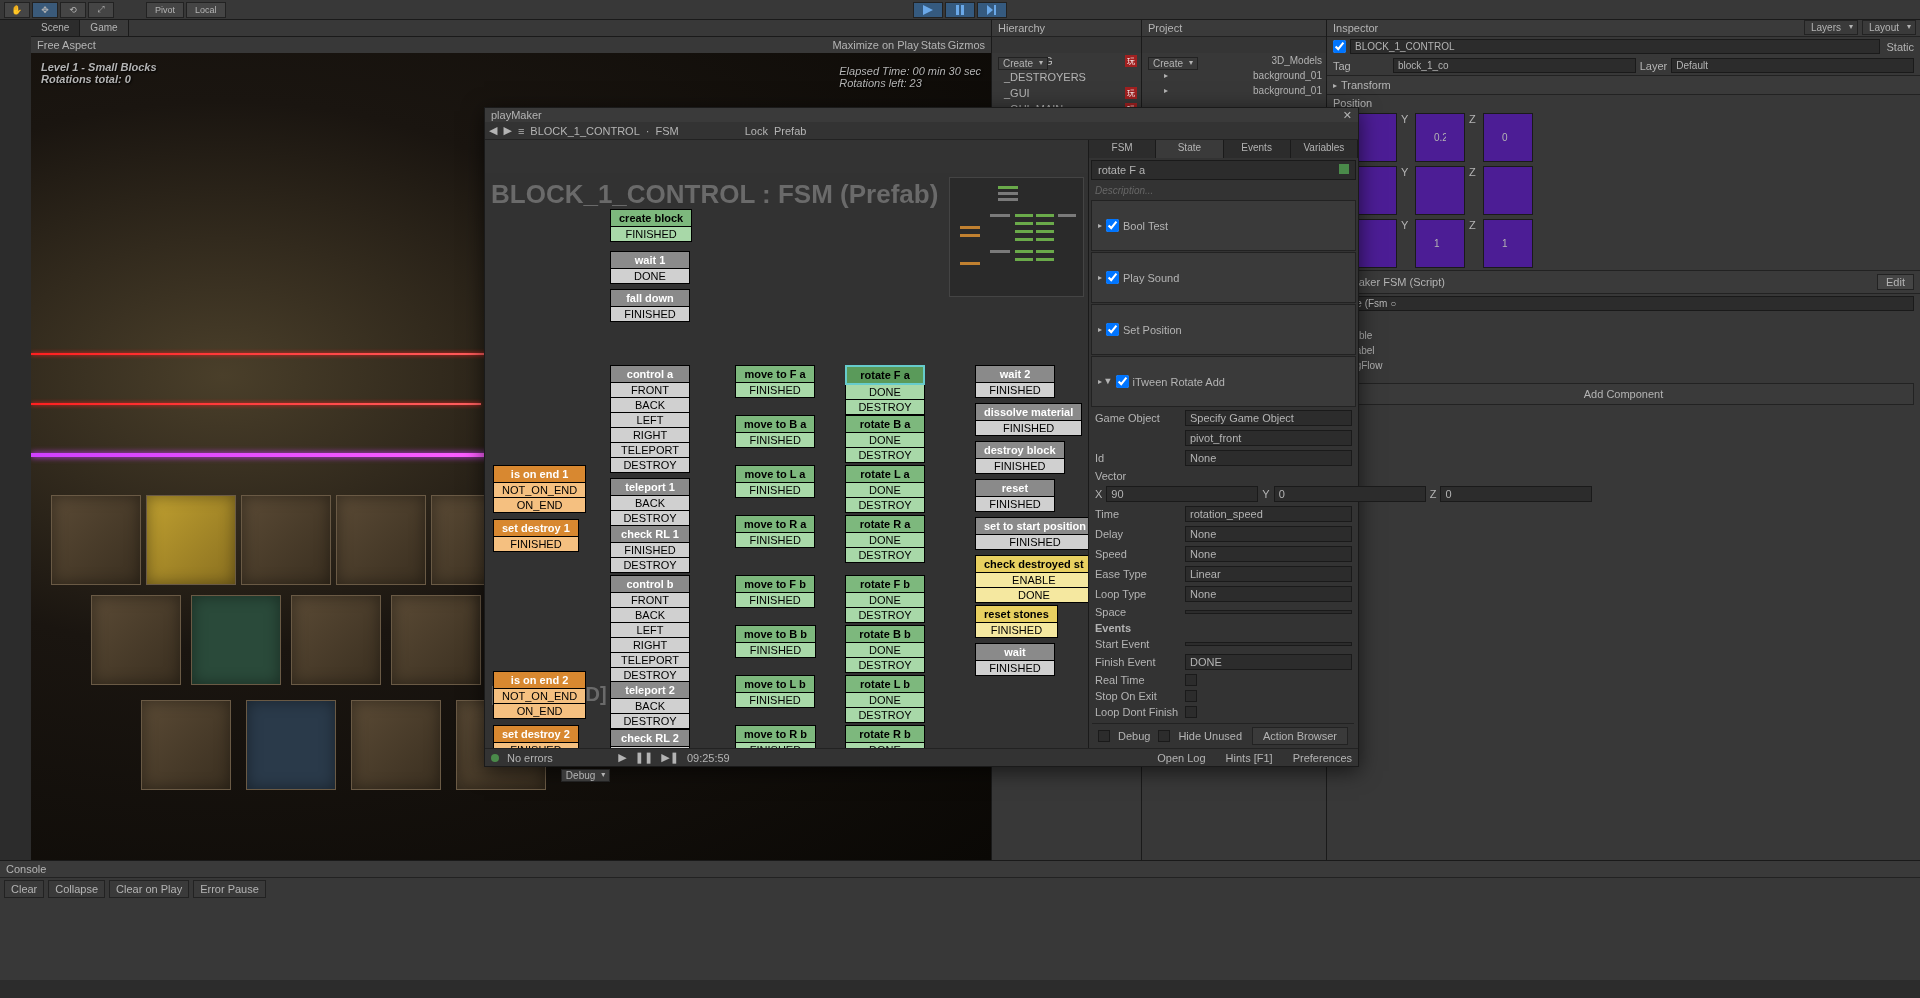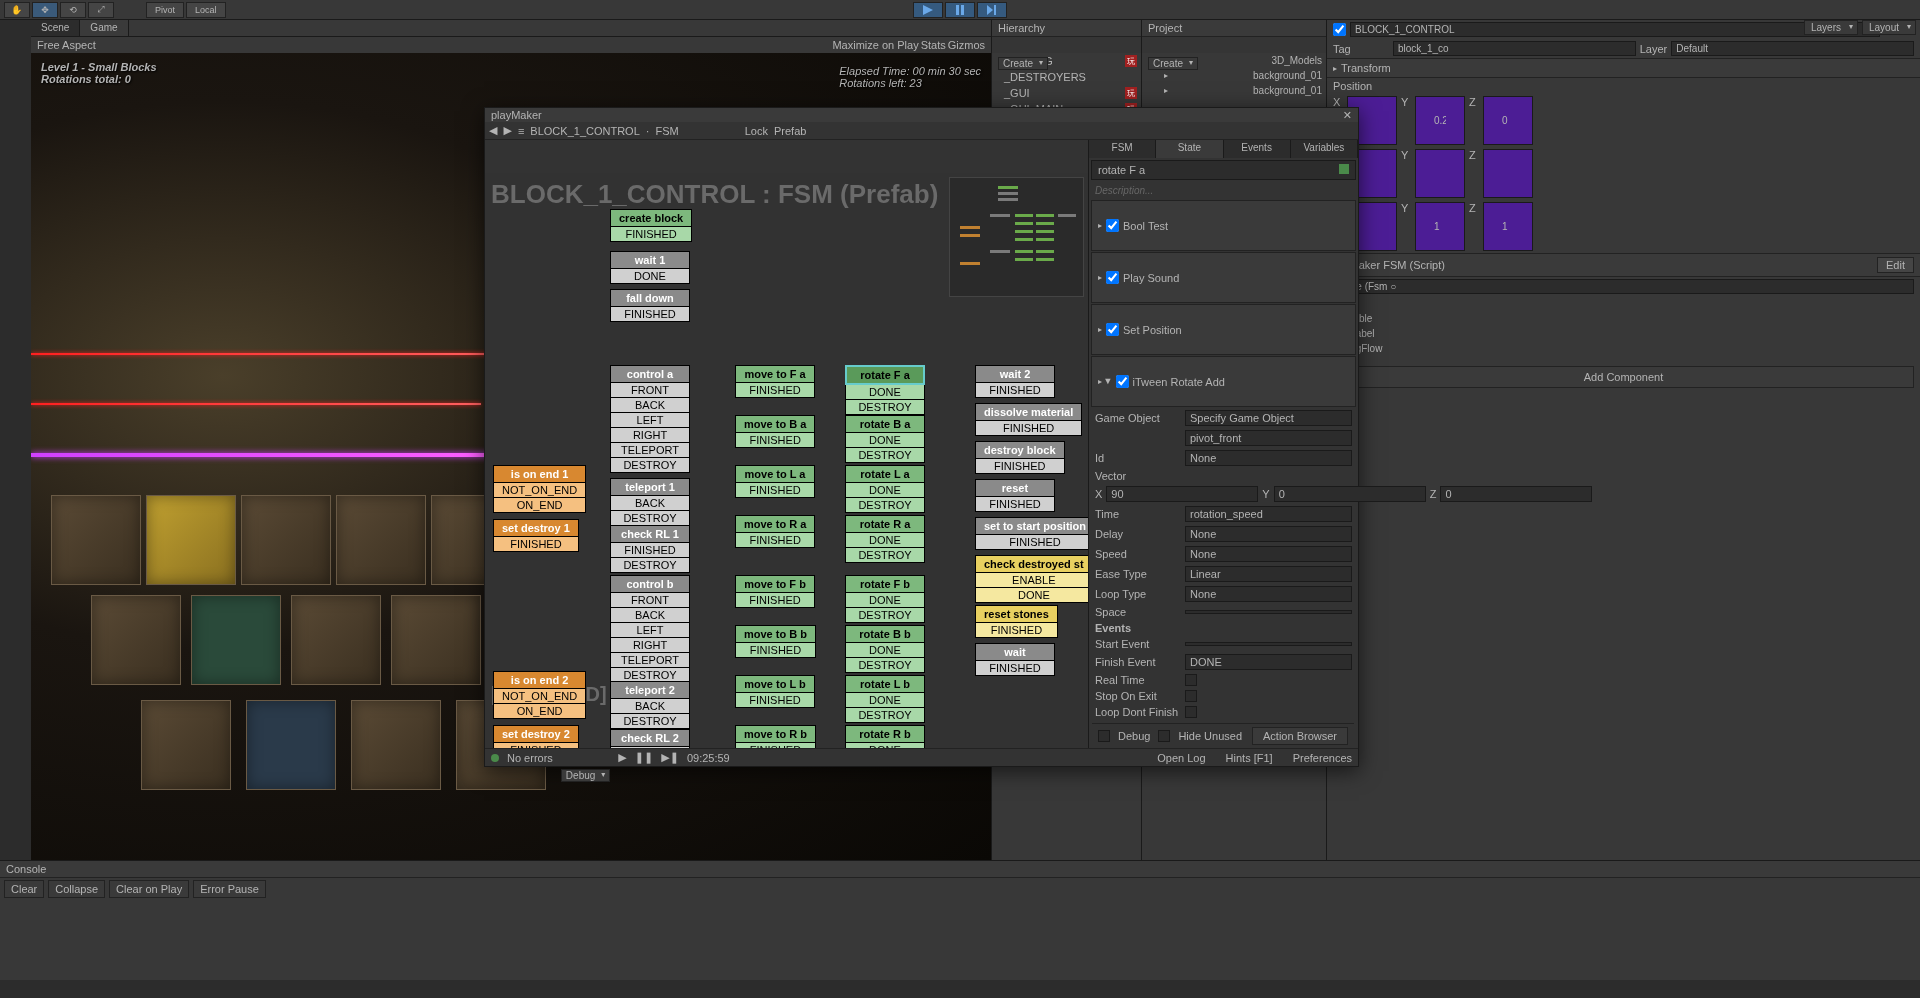--- a/index.html
+++ b/index.html
@@ -196,20 +196,23 @@
       </div>
     <div class="panel-subbar">
         <span class="dropdown" style="padding:0 14px 0 4px">Create</span>
       </div>
     <div class="tree-item folder-icon">3D_Models</div>
     <div class="tree-item folder-icon" style="padding-left:22px">background_01</div>
     <div class="tree-item folder-icon" style="padding-left:22px">background_01</div>
   </div>
 
   <div class="inspector">
+    <div class="panel-header">
+        <span>Inspector</span>
+      </div>
     <div class="insp-row">
       <input type="checkbox" checked="" style="margin-right: 4px;">
       <input class="insp-field" value="BLOCK_1_CONTROL" style="">
       <span style="margin-left:6px">Static</span>
     </div>
     <div class="insp-row">
       <span class="insp-label">Tag</span>
       <span class="insp-field">block_1_co</span>
       <span style="margin:0 4px">Layer</span>
       <span class="insp-field">Default</span>

